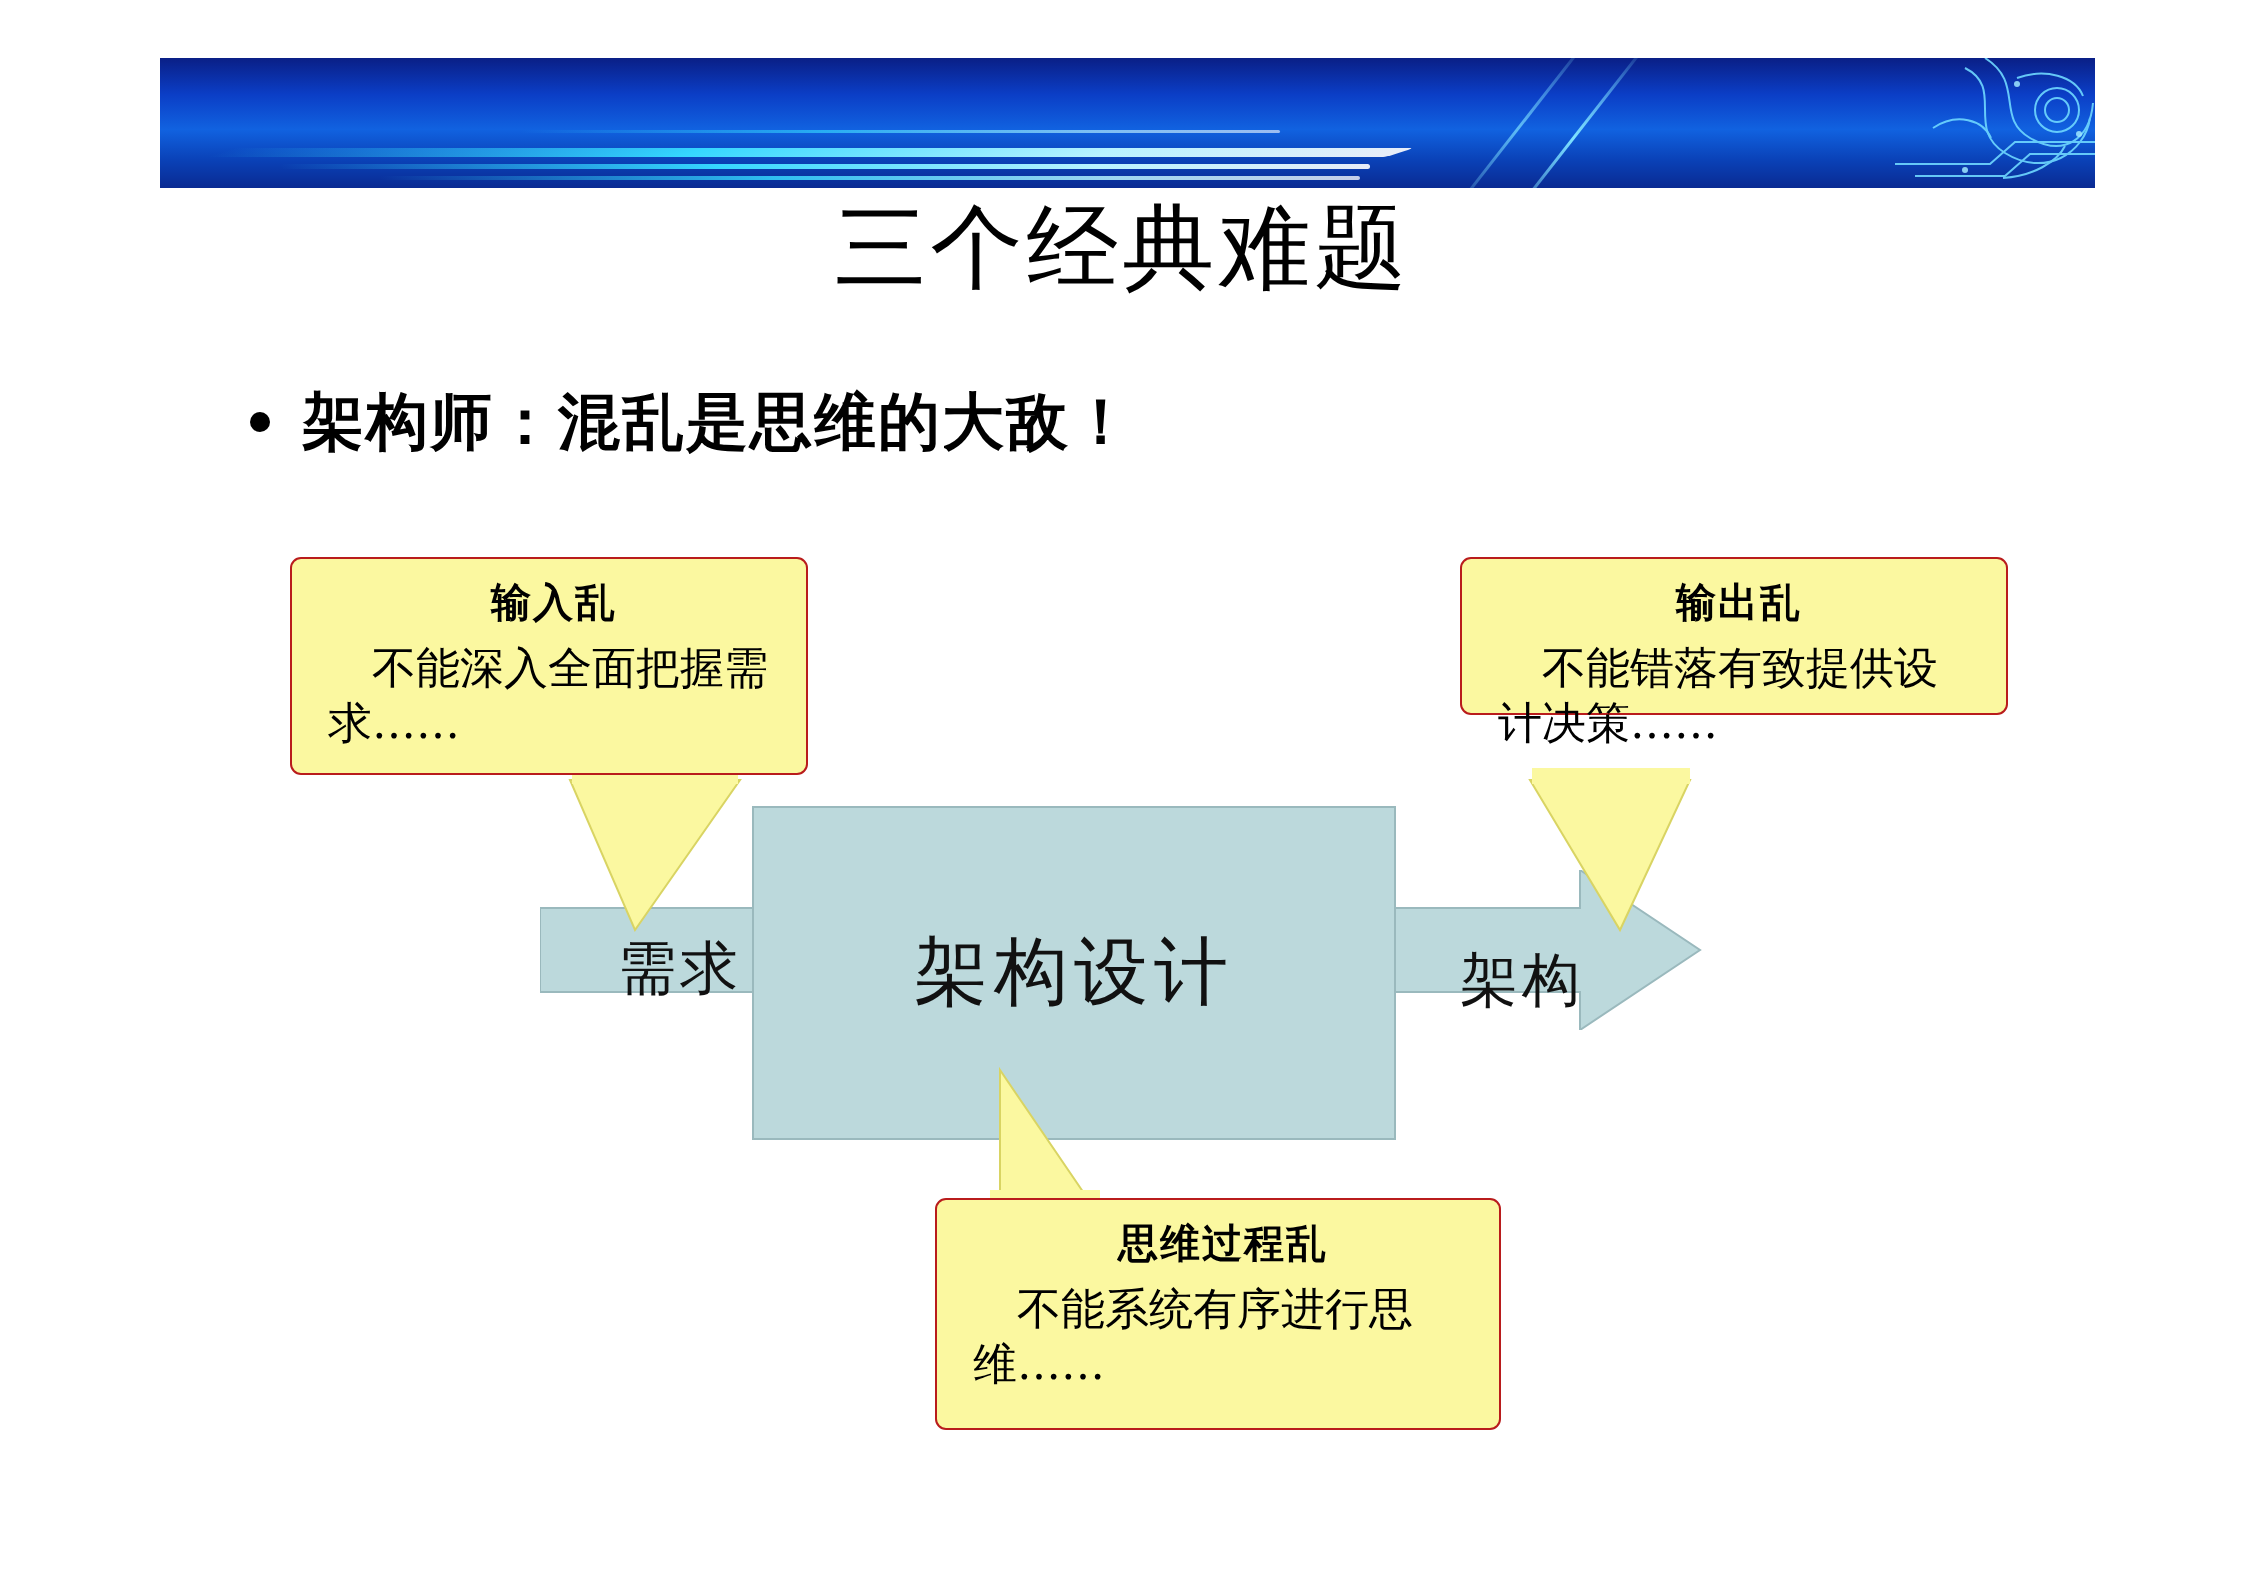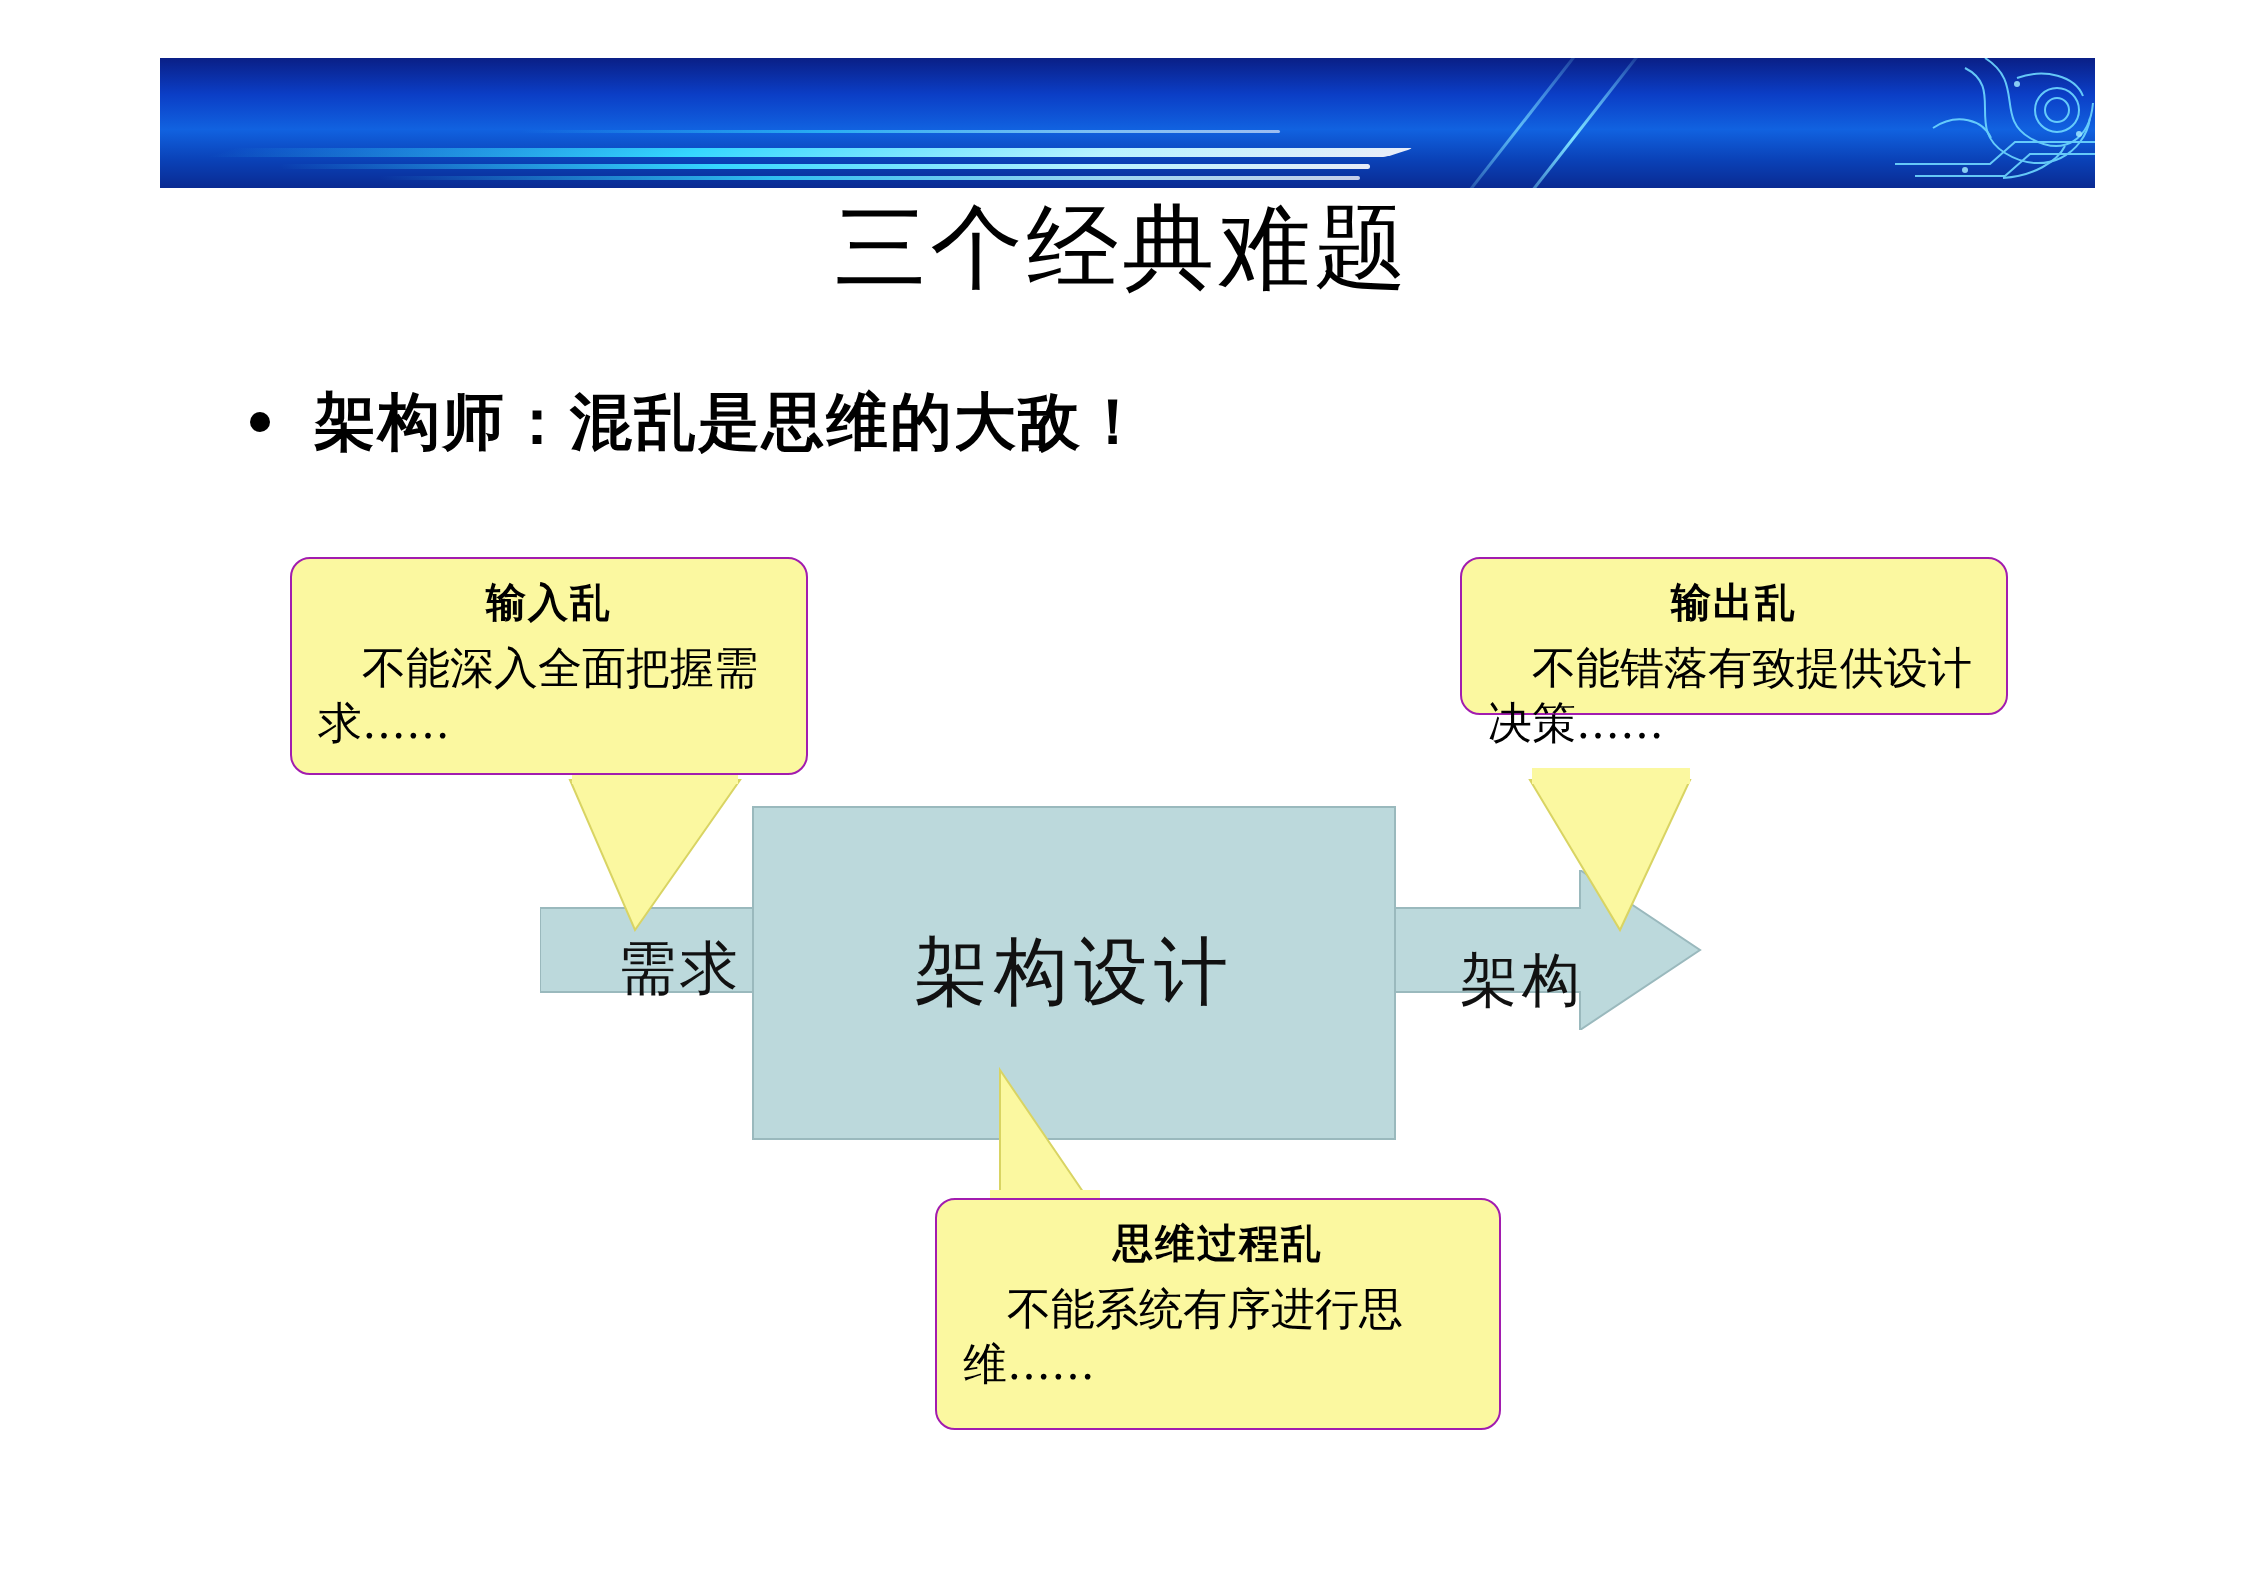--- a/index.html
+++ b/index.html
@@ -63,21 +63,21 @@
     font-family: "DejaVu Serif", "Liberation Serif", serif;
   }
 
   
   .bullet-row {
     position: absolute;
     top: 380px;
     left: 250px;
     display: flex;
     align-items: center;
-    gap: 44px;
+    gap: 32px;
   }
   .bullet-dot {
     width: 20px; height: 20px;
     border-radius: 50%;
     background: #000;
     flex: none;
   }
   .bullet-text {
     font-size: 62px;
     font-weight: 700;
@@ -111,24 +111,24 @@
     letter-spacing: 4px;
     font-family: "DejaVu Serif","Liberation Serif", serif;
   }
   .arrow-left-label  { left: 618px;  top: 930px; }
   .arrow-right-label { left: 1460px; top: 930px; margin-top: 12px; }
 
   
   .callout {
     position: absolute;
     background: #fbf8a0;
-    border: 2px solid #a21caf;
-    border-radius: 20px;
+    border: 2px solid #b91c1c;
+    border-radius: 11px;
     box-sizing: border-box;
-    padding: 16px 26px 20px 26px;
+    padding: 16px 26px 20px 36px;
   }
   .callout .co-title {
     text-align: center;
     font-size: 40px;
     font-weight: 700;
     color: #000;
     font-family: "DejaVu Sans","Liberation Sans", sans-serif;
     letter-spacing: 2px;
     margin-bottom: 10px;
   }

